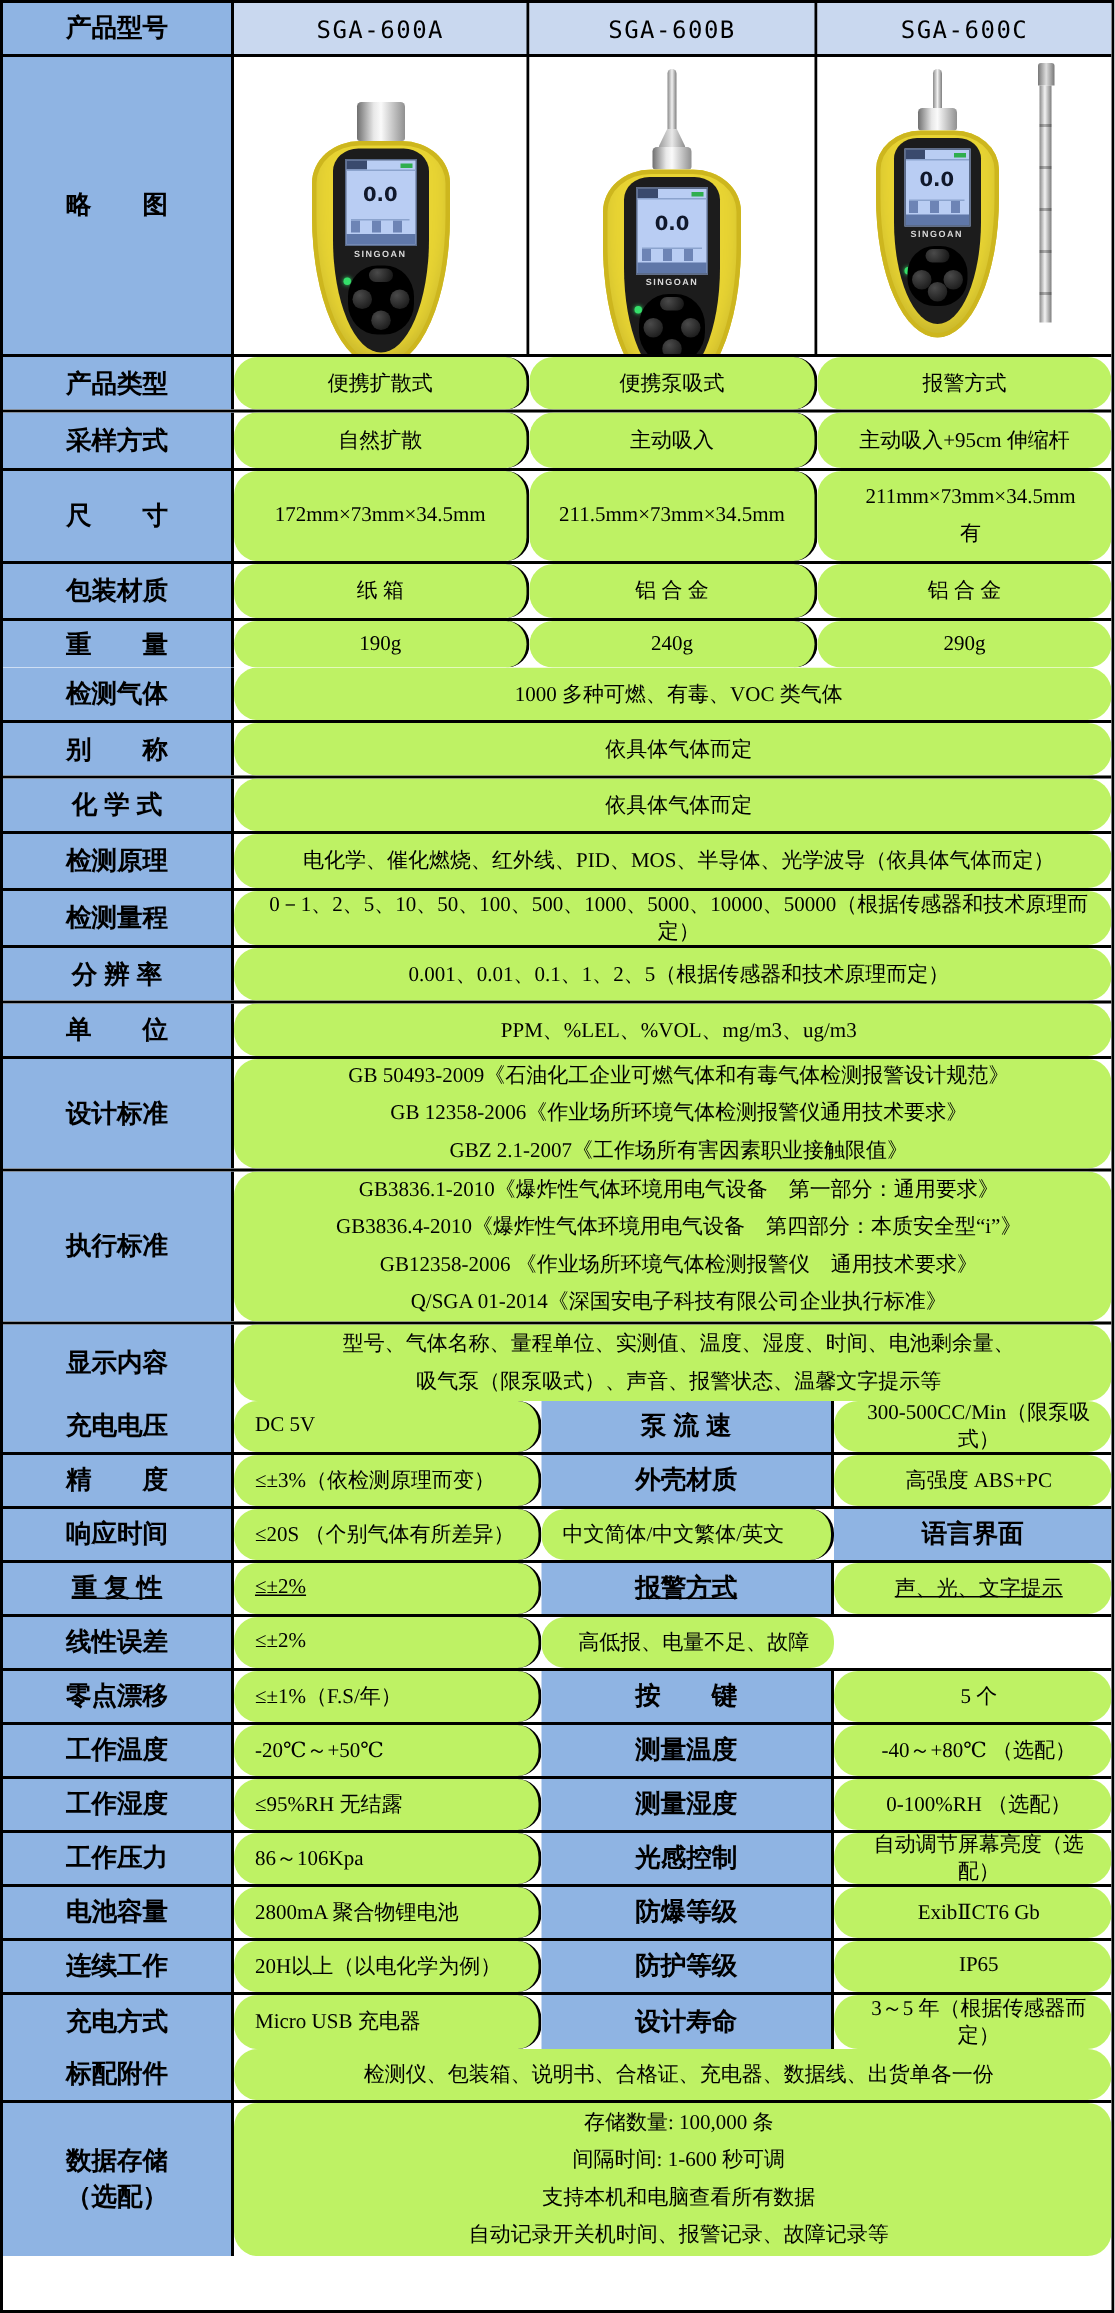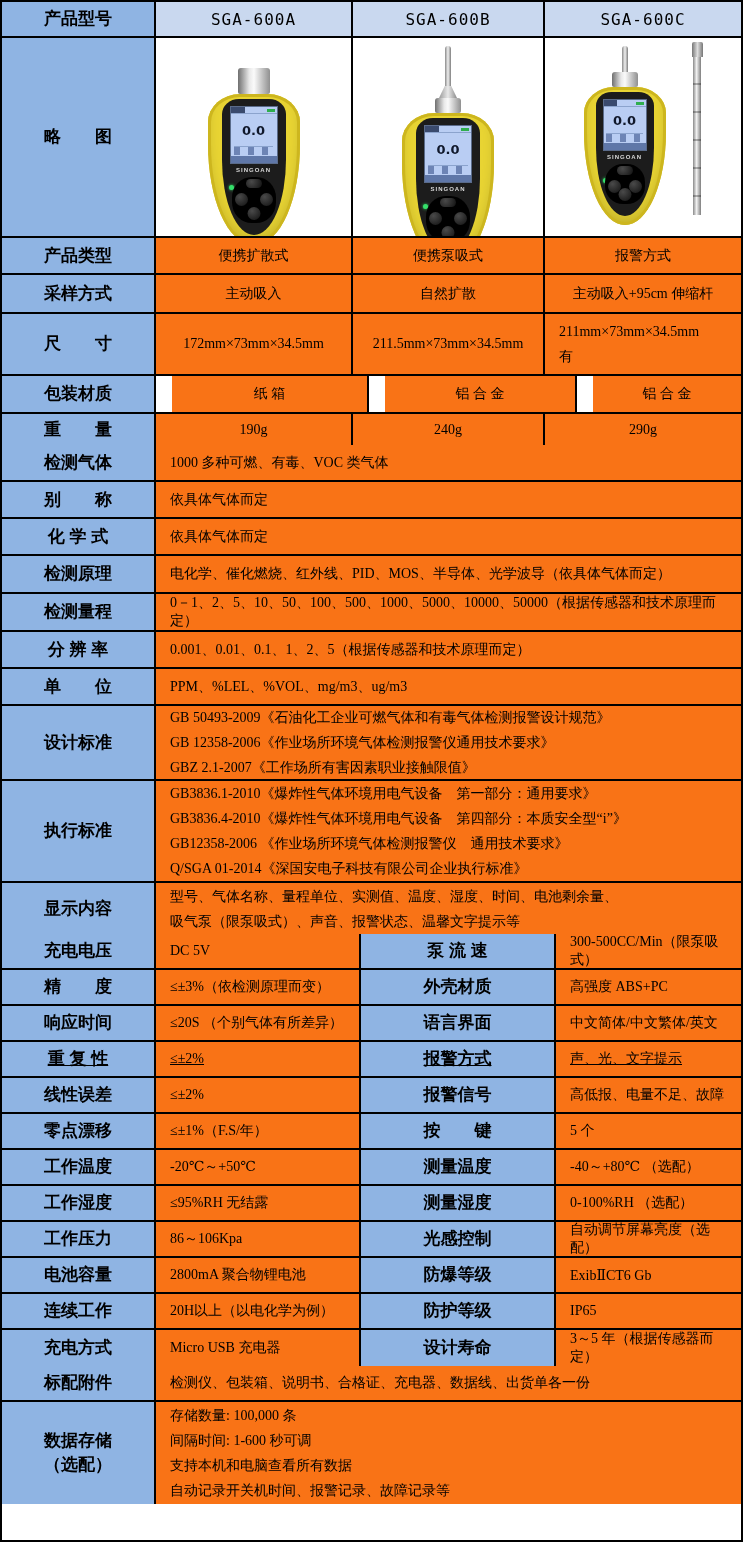--- a/index.html
+++ b/index.html
@@ -7,26 +7,26 @@
   #spec-table{
     width:743px;height:1542px;border:2px solid #000;overflow:hidden;
     font-family:"Liberation Sans","DejaVu Sans",sans-serif;color:#000;
   }
   .row{display:grid;border-bottom:2px solid #000;overflow:hidden;}
   .row:last-child{border-bottom:none;}
   .row.prow{grid-template-columns:154px 197px 192px 1fr;}
   .row.frow{grid-template-columns:154px 1fr;}
   .row.drow{grid-template-columns:154px 205px 195px 1fr;}
   .cell{border-right:2px solid #000;overflow:hidden;}
-  .cell:last-child{border-right:none;}
+  .cell:last-child{border-right:none;text-align:center;}
   .lbl{
     background:#8FB4E3;display:flex;align-items:center;justify-content:center;
     font-weight:bold;font-size:17px;text-align:center;flex-direction:column;line-height:24px;
   }
-  .val{background:#f97316;font-size:14px;font-family:"Liberation Serif","DejaVu Serif",serif;}
+  .val{background:#bef264;font-size:14px;font-family:"Liberation Serif","DejaVu Serif",serif;border-radius:16px;}
   .cval{display:flex;align-items:center;justify-content:center;text-align:center;}
   .lval{display:flex;flex-direction:column;justify-content:center;padding-left:14px;padding-right:6px;}
   .lval .ln{line-height:25px;}
   .hdr{background:#C9D8EF;display:flex;align-items:center;justify-content:center;
        font-size:16px;letter-spacing:1px;font-family:"DejaVu Sans Mono","Liberation Mono",monospace;}
   .white{background:#fff;display:flex;align-items:flex-start;justify-content:center;}
   
   .device{display:flex;flex-direction:column;align-items:center;}
   .pad-a{padding-top:30px;} .pad-b{padding-top:8px;} .pad-c{padding-top:8px;}
   .cap{width:32px;height:26px;border-radius:3px 3px 2px 2px;
@@ -174,34 +174,34 @@
 
   <div id="product-rows">
       <div class="row prow" style="height: 37px;">
         <div class="cell lbl">产品类型</div>
         <div class="cell val cval">便携扩散式</div>
         <div class="cell val cval">便携泵吸式</div>
         <div class="cell val cval">报警方式</div>
       </div>
       <div class="row prow" style="height: 39px;">
         <div class="cell lbl">采样方式</div>
+        <div class="cell val cval">自然扩散</div>
         <div class="cell val cval">主动吸入</div>
-        <div class="cell val cval">自然扩散</div>
         <div class="cell val cval">主动吸入+95cm 伸缩杆</div>
       </div>
       <div class="row prow" style="height: 62px;">
         <div class="cell lbl">尺　　寸</div>
         <div class="cell val cval">172mm×73mm×34.5mm</div>
         <div class="cell val cval">211.5mm×73mm×34.5mm</div>
         <div class="cell val lval">
           <div class="ln">无杆：211mm×73mm×34.5mm</div>
           <div class="ln">有杆:1161mm×73mm×34.5mm</div>
         </div>
       </div>
-      <div class="row prow" style="height: 38px; gap: 16px;">
+      <div class="row prow" style="height: 38px;">
         <div class="cell lbl">包装材质</div>
         <div class="cell val cval">纸 箱</div>
         <div class="cell val cval">铝 合 金</div>
         <div class="cell val cval">铝 合 金</div>
       </div>
       <div class="row prow" style="height: 31px;">
         <div class="cell lbl">重　　量</div>
         <div class="cell val cval">190g</div>
         <div class="cell val cval">240g</div>
         <div class="cell val cval">290g</div>
@@ -270,33 +270,32 @@
       </div>
       <div class="row drow" style="height: 36px;">
         <div class="cell lbl">精　　度</div>
         <div class="cell val lval">≤±3%（依检测原理而变）</div>
         <div class="cell lbl">外壳材质</div>
         <div class="cell val lval">高强度 ABS+PC</div>
       </div>
       <div class="row drow" style="height: 36px;">
         <div class="cell lbl">响应时间</div>
         <div class="cell val lval">≤20S （个别气体有所差异）</div>
+        <div class="cell val lval">中文简体/中文繁体/英文</div>
         <div class="cell lbl">语言界面</div>
-        <div class="cell val lval">中文简体/中文繁体/英文</div>
       </div>
       <div class="row drow" style="height: 36px; text-decoration: underline;">
         <div class="cell lbl">重 复 性</div>
         <div class="cell val lval">≤±2%</div>
         <div class="cell lbl">报警方式</div>
         <div class="cell val lval">声、光、文字提示</div>
       </div>
       <div class="row drow" style="height: 36px;">
         <div class="cell lbl">线性误差</div>
         <div class="cell val lval">≤±2%</div>
-        <div class="cell lbl">报警信号</div>
         <div class="cell val lval">高低报、电量不足、故障</div>
       </div>
       <div class="row drow" style="height: 36px;">
         <div class="cell lbl">零点漂移</div>
         <div class="cell val lval">≤±1%（F.S/年）</div>
         <div class="cell lbl">按　　键</div>
         <div class="cell val lval">5 个</div>
       </div>
       <div class="row drow" style="height: 36px;">
         <div class="cell lbl">工作温度</div>

